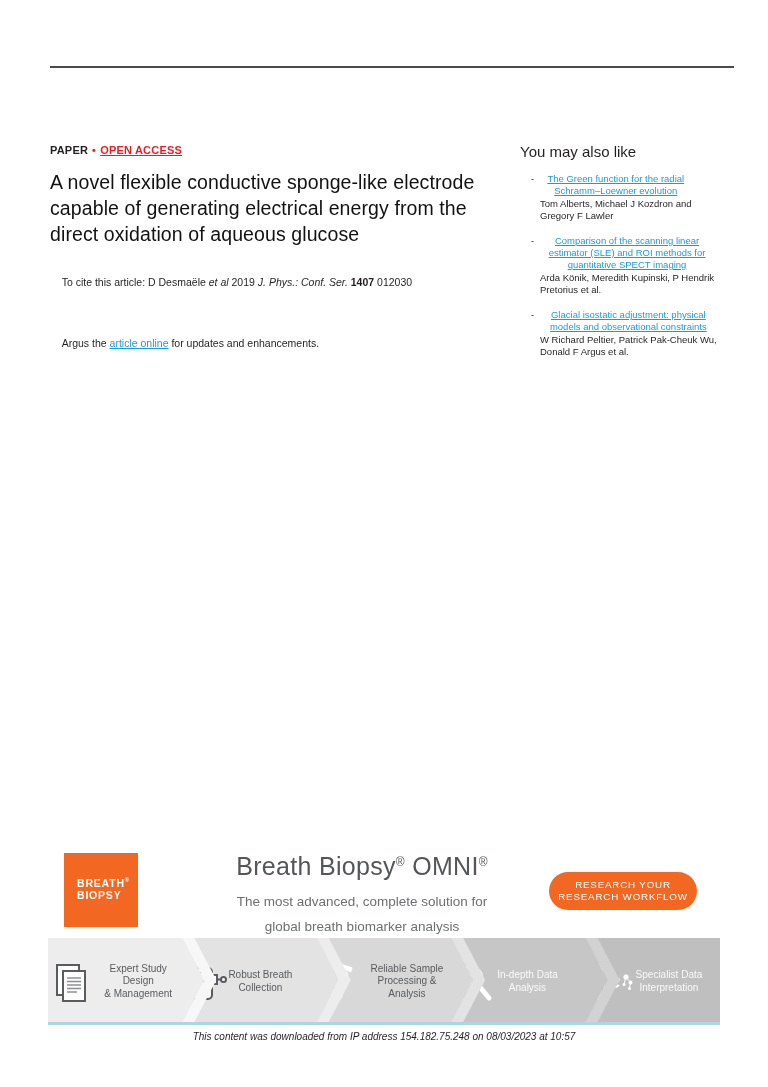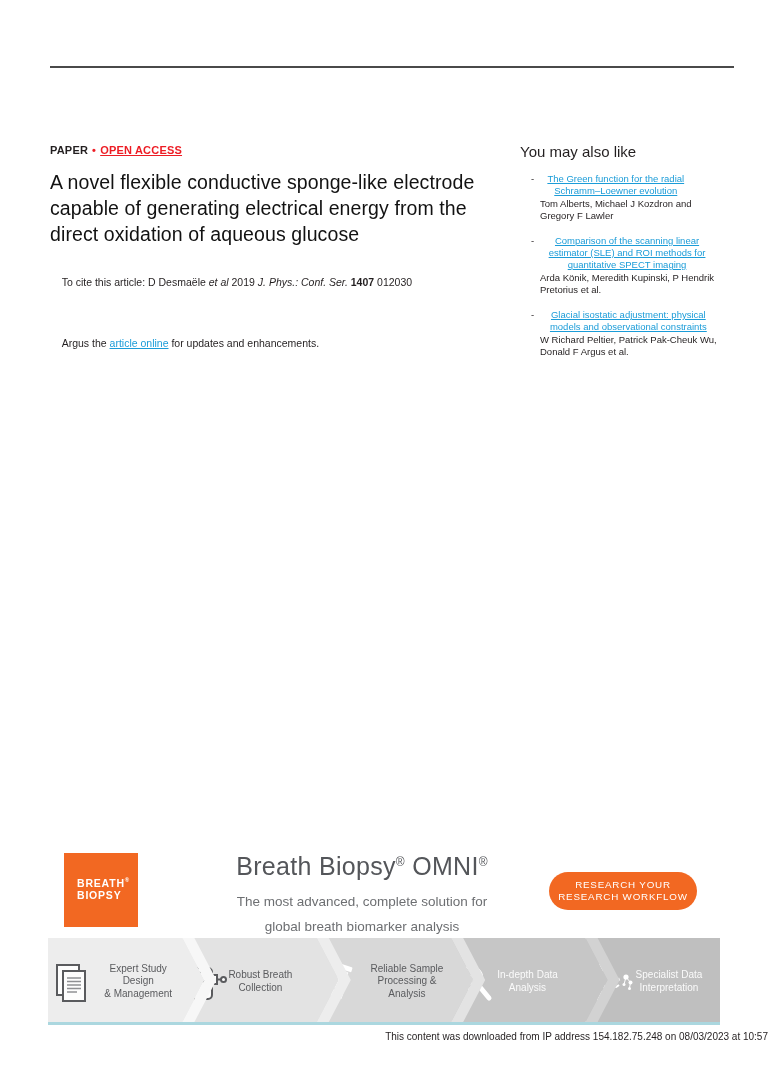--- a/index.html
+++ b/index.html
@@ -67,21 +67,21 @@
   .band2 { left:40%; background:#EDEDED; }
   .band3 { left:60%; background:#E3E3E3; }
   .band4 { left:80%; background:#D2D2D2; }
   .seg .icon { height:52px; display:flex; align-items:flex-end; justify-content:center; margin-top:2px; }
   .seg .lbl { margin-top:3px; font-size:10px; line-height:12.5px; text-align:center; white-space:pre-line; }
   .seg1 .lbl, .seg2 .lbl, .seg3 .lbl { color:#5A5B5E; }
   .seg4 .lbl, .seg5 .lbl { color:rgba(255,255,255,.92); }
   .teal-line { position:absolute; left:48px; top:1022px; width:672px; height:3px; background:#ABD7DF; }
 
   
-  .footer-note { position:absolute; left:0; top:1031px; width:768px; text-align:right; font-size:10px; color:#231f20; }
+  .footer-note { position:absolute; left:0; top:1031px; width:768px; text-align:center; font-size:10px; color:#231f20;font-style:italic; }
 </style>
 </head>
 <body>
 
 <div class="page">
 
   <div class="header-rule"></div>
 
   <div class="kicker">
     <span>PAPER</span><span class="dot">•</span><span class="access">OPEN ACCESS</span>

